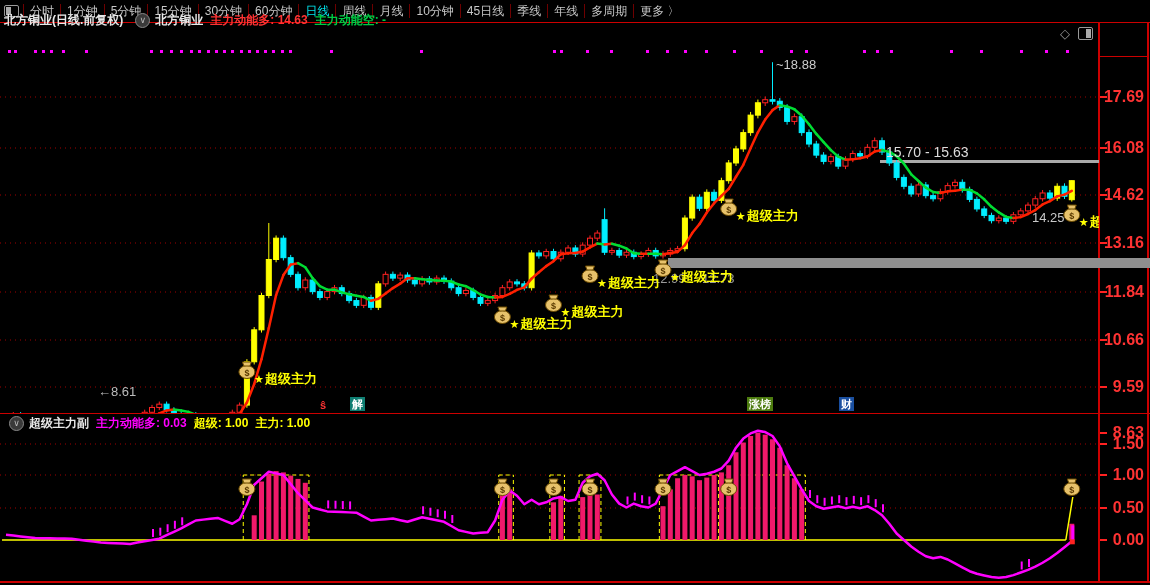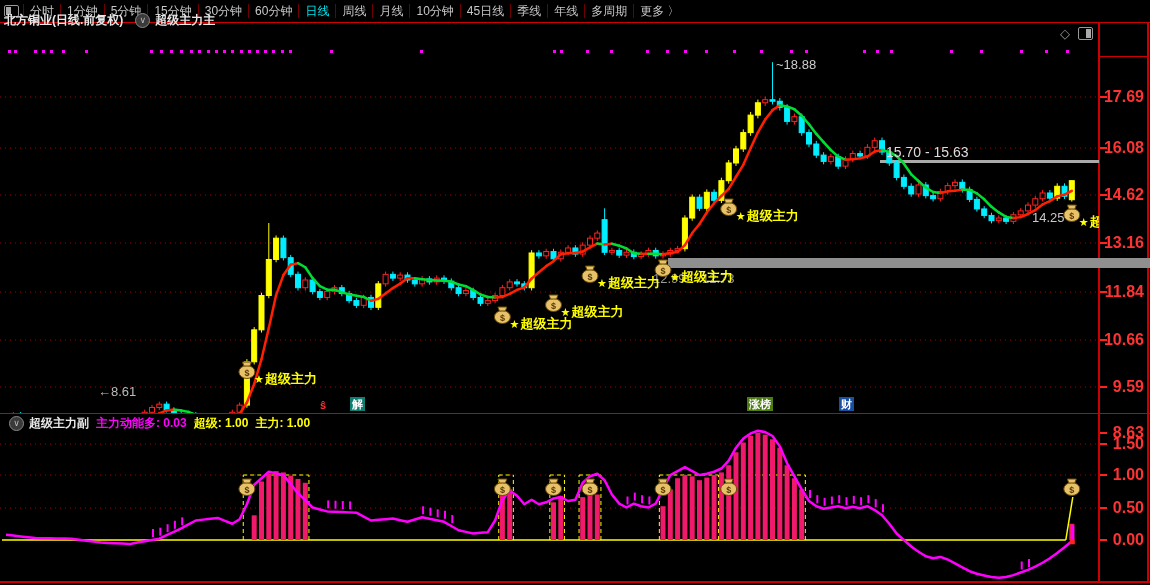--- a/index.html
+++ b/index.html
@@ -78,21 +78,22 @@
         <span class="tab">多周期</span>
         <span class="tbar-sep"></span>
         <span class="tab">更多 〉</span>
       </div>
 </div>
 <div id="tbar-underline"></div>
 
 <div id="info1" class="inforow">
   <span class="fld" style="color:#e8e8e8">北方铜业(日线.前复权)</span>
   <span class="collapse-ico">∨</span>
-  <span class="fld" style="color:#e8e8e8">超级主力主</span>
+  <span class="fld" style="color:#e8e8e8">北方铜业</span>
+  <span id="info1-fields"><span class="fld" style="color: rgb(255, 51, 51);">主力动能多: 14.63</span><span class="fld" style="color: rgb(0, 204, 68);">主力动能空: -</span></span>
 </div>
 <div id="mini-icons">
   <span id="diamond-ico">◇</span>
   <span id="split-ico"></span>
 </div>
 
 <svg id="main-svg" width="1099" height="367" viewBox="0 46 1099 367" style="top: 46px; z-index: 2;">
       <g>
         <line x1="0" y1="97" x2="1099" y2="97" stroke="#a00000" stroke-width="1" stroke-dasharray="1 4"></line>
         <line x1="0" y1="148" x2="1099" y2="148" stroke="#a00000" stroke-width="1" stroke-dasharray="1 4"></line>

